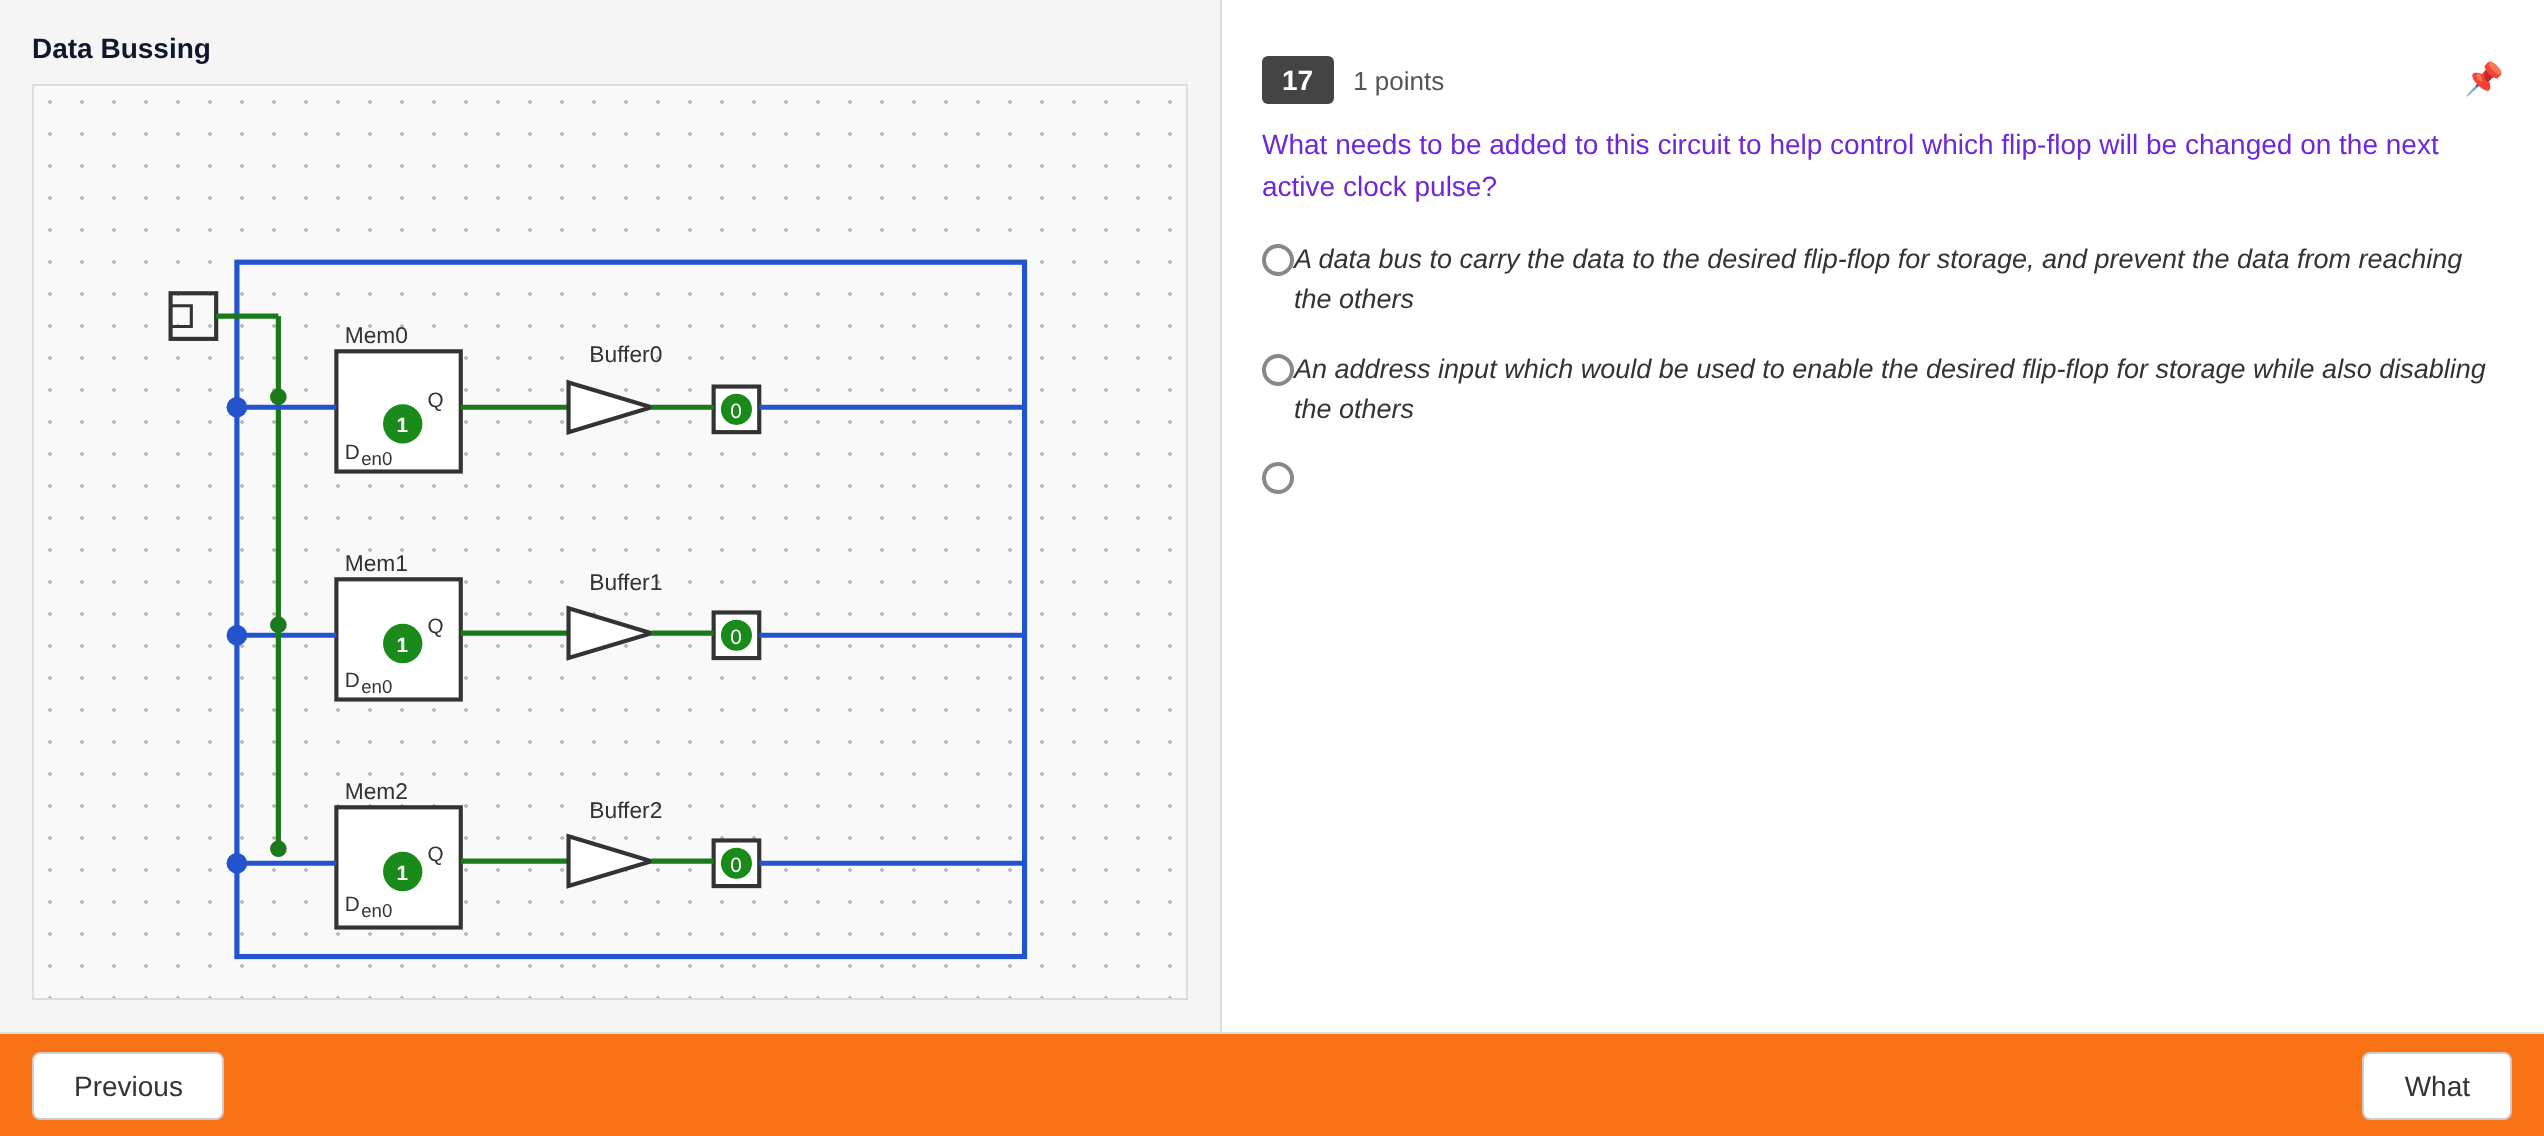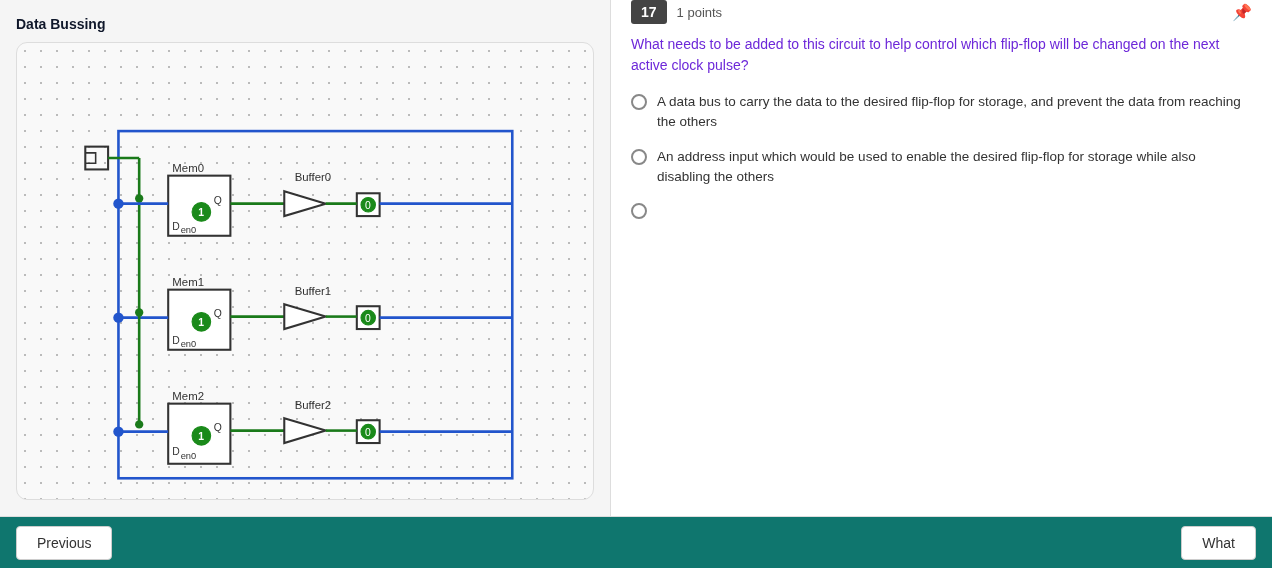--- a/index.html
+++ b/index.html
@@ -39,34 +39,33 @@
       background: #f9f9f9;
       border: 1px solid #ddd;
       position: relative;
       overflow: hidden;
     }
 
     
     .circuit-area {
       background-image: radial-gradient(circle, #bbb 1px, transparent 1px);
       background-size: 16px 16px;
-      border-radius: 11px;
     }
 
     
     .circuit-svg {
       position: absolute;
       top: 0; left: 0;
       width: 100%; height: 100%;
     }
 
     
     .right-panel {
       flex: 1;
-      padding: 0 20px;
+      padding: 28px 20px;
       background: #fff;
       overflow-y: auto;
     }
 
     .question-header {
       display: flex;
       align-items: center;
       margin-bottom: 10px;
       gap: 10px;
     }
@@ -101,22 +100,22 @@
 
     .options-list {
       display: flex;
       flex-direction: column;
       gap: 14px;
     }
 
     .option-item {
       display: flex;
       align-items: flex-start;
-      gap: 10px;
       cursor: pointer;
+      font-style: italic;
     }
 
     .option-radio {
       width: 16px;
       height: 16px;
       border-radius: 50%;
       border: 2px solid #888;
       background: #fff;
       flex-shrink: 0;
       margin-top: 2px;
@@ -124,21 +123,21 @@
 
     .option-text {
       font-size: 13.5px;
       color: #333;
       line-height: 1.5;
     }
 
     
     .footer {
       height: 52px;
-      background: #0f766e;
+      background: #f97316;
       border-top: 1px solid #ddd;
       display: flex;
       align-items: center;
       justify-content: space-between;
       padding: 0 16px;
     }
 
     .nav-button {
       background: #fff;
       border: 1px solid #ccc;

